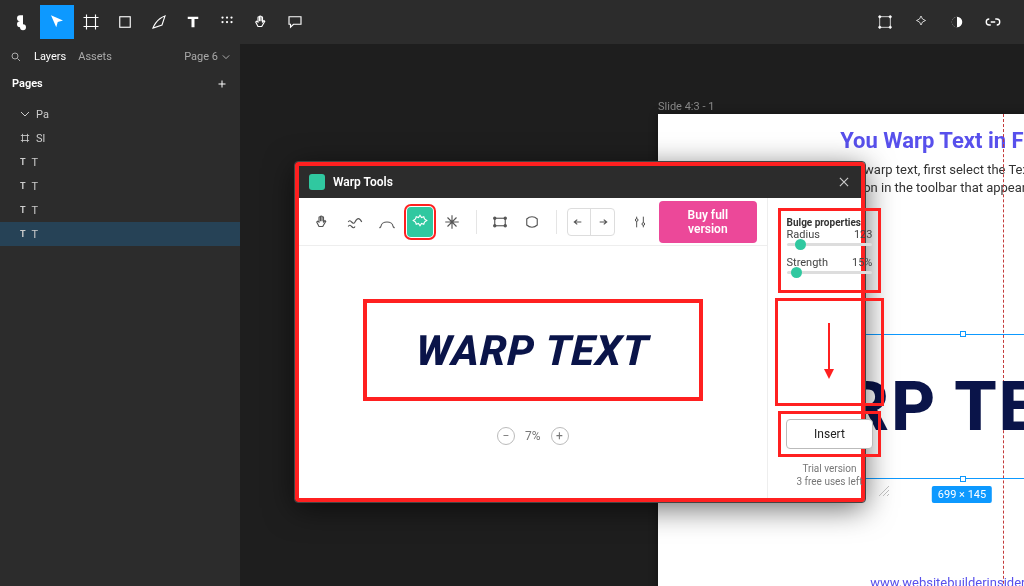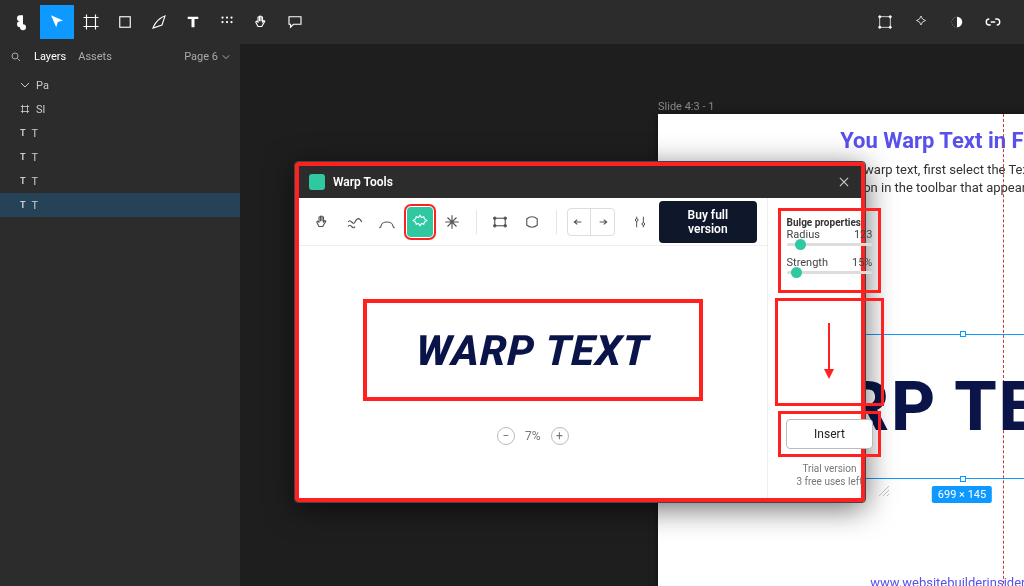--- a/index.html
+++ b/index.html
@@ -43,21 +43,21 @@
 .plugin-body { flex: 1; display: flex; }
 .plugin-left { flex: 1; display: flex; flex-direction: column; }
 .plugin-toolbar { height: 48px; border-bottom: 1px solid #eee; display: flex; align-items: center; padding: 0 10px; gap: 6px; }
 .plugin-toolbar .ptbtn { width: 30px; height: 30px; display: flex; align-items: center; justify-content: center; color: #555; border-radius: 4px; }
 .plugin-toolbar .ptbtn.active { background: #30c8a0; color: #fff; }
 .plugin-toolbar .ptbtn.hl { outline: 2px solid #ff2020; outline-offset: 1px; }
 .plugin-toolbar .sep { width: 1px; height: 24px; background: #e5e5e5; margin: 0 4px; }
 .plugin-toolbar .undo-redo { display: inline-flex; border: 1px solid #ddd; border-radius: 4px; overflow: hidden; }
 .plugin-toolbar .undo-redo .half { width: 26px; height: 26px; display: flex; align-items: center; justify-content: center; }
 .plugin-toolbar .undo-redo .half:first-child { border-right: 1px solid #ddd; }
-.plugin-toolbar .buy { margin-left: auto; background: #0f172a; color: #fff; border: none; padding: 7px 12px; border-radius: 4px; font-size: 12px; font-weight: 600; }
+.plugin-toolbar .buy { margin-left: auto; background: #ec4899; color: #fff; border: none; padding: 7px 12px; border-radius: 4px; font-size: 12px; font-weight: 600; }
 .plugin-preview { flex: 1; display: flex; flex-direction: column; align-items: center; justify-content: center; position: relative; }
 .plugin-preview .warp-box { width: 340px; height: 102px; border: 4px solid #ff2020; display: flex; align-items: center; justify-content: center; margin-bottom: 26px; }
 .plugin-preview .warp-text { font-size: 42px; font-weight: 800; color: #0a1449; font-style: italic; letter-spacing: 1px; transform: skewX(-3deg); }
 .plugin-preview .zoomctl { display: flex; align-items: center; gap: 10px; font-size: 12px; color: #777; }
 .plugin-preview .zoomctl .zbtn { width: 18px; height: 18px; border: 1px solid #bbb; border-radius: 50%; display: flex; align-items: center; justify-content: center; font-size: 12px; }
 .plugin-right { width: 142px; border-left: 1px solid #eee; display: flex; flex-direction: column; padding: 10px; font-size: 11px; position: relative; }
 .plugin-right .props { border: 3px solid #ff2020; padding: 6px; }
 .plugin-right .props-title { font-weight: 700; color: #333; margin-bottom: 0; font-size: 10px; }
 .plugin-right .prow { display: flex; justify-content: space-between; color: #444; margin-bottom: 2px; font-size: 11px; gap: 24px; }
 .plugin-right .slider { height: 3px; background: #ddd; position: relative; margin-bottom: 10px; border-radius: 2px; }
@@ -163,20 +163,26 @@
         </svg>
       <span class="active">Layers</span>
       <span>Assets</span>
       <div class="page">
         <span>Page 6</span>
         <svg width="8" height="8" viewBox="0 0 10 10">
             <path d="M1 3l4 4 4-4" stroke="#ccc" fill="none"></path>
           </svg>
       </div>
     </div>
+    <div class="pages-header">
+      <span>Pages</span>
+      <svg viewBox="0 0 24 24" stroke="#fff" stroke-width="2">
+          <path d="M12 5v14M5 12h14"></path>
+        </svg>
+    </div>
     <div class="layerlist">
       <div class="layer">
           <svg viewBox="0 0 10 10">
             <path d="M1 3l4 4 4-4" stroke="#ccc" fill="none"></path>
           </svg>
           <span>Pa</span>
         </div>
       <div class="layer">
           <svg viewBox="0 0 12 12" stroke="#ccc" fill="none">
             <path d="M3 1v10M9 1v10M1 3h10M1 9h10"></path>

